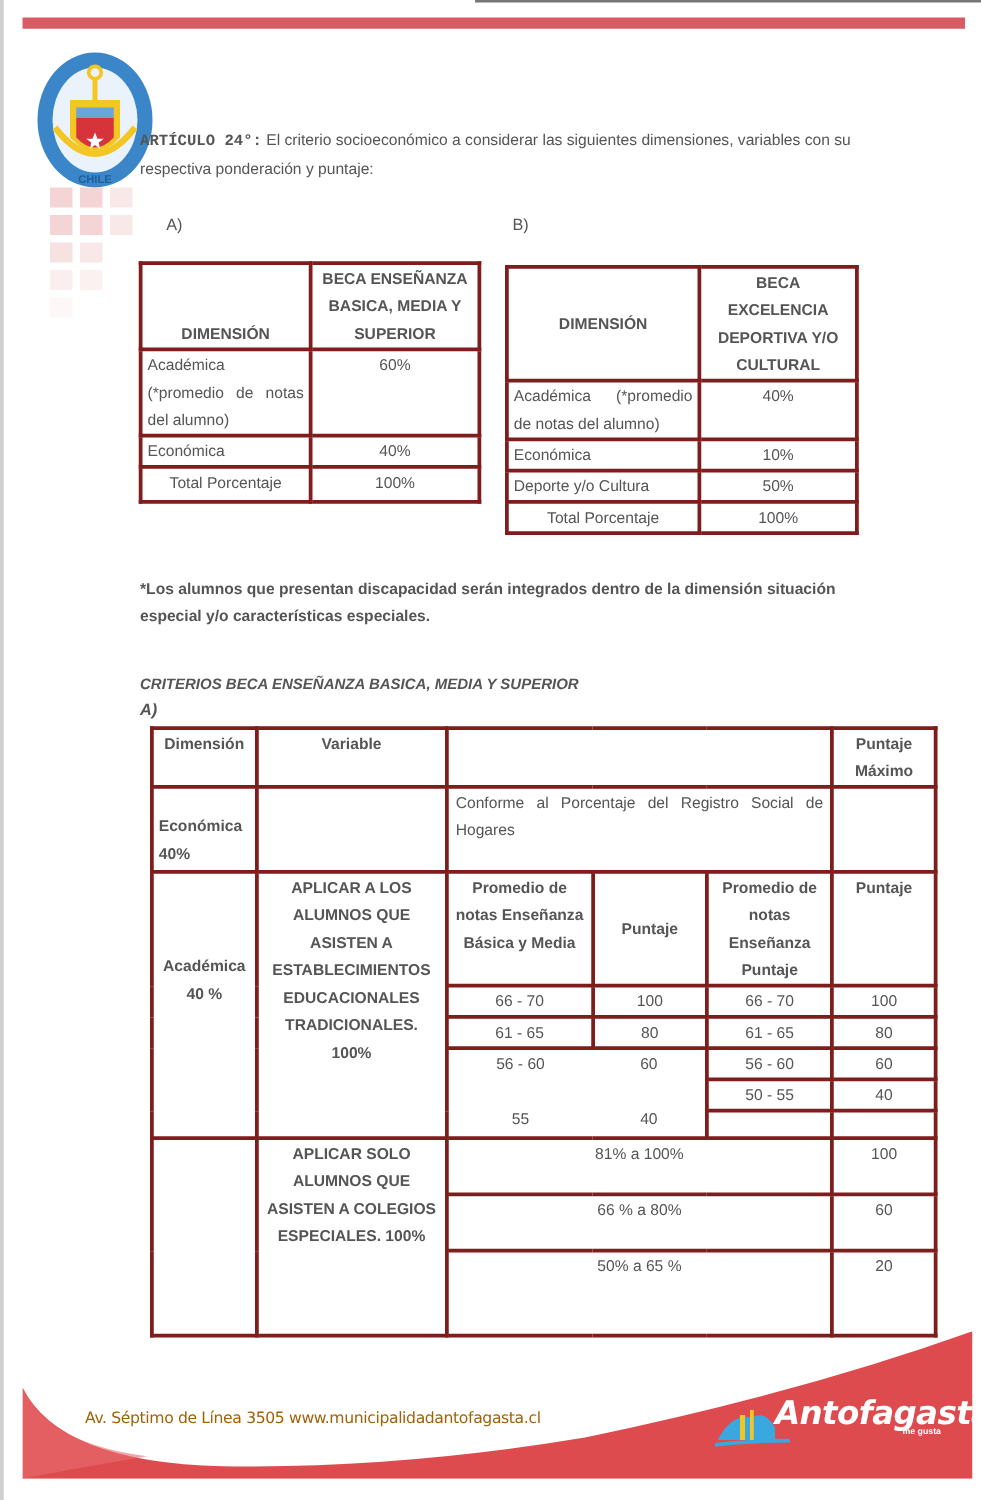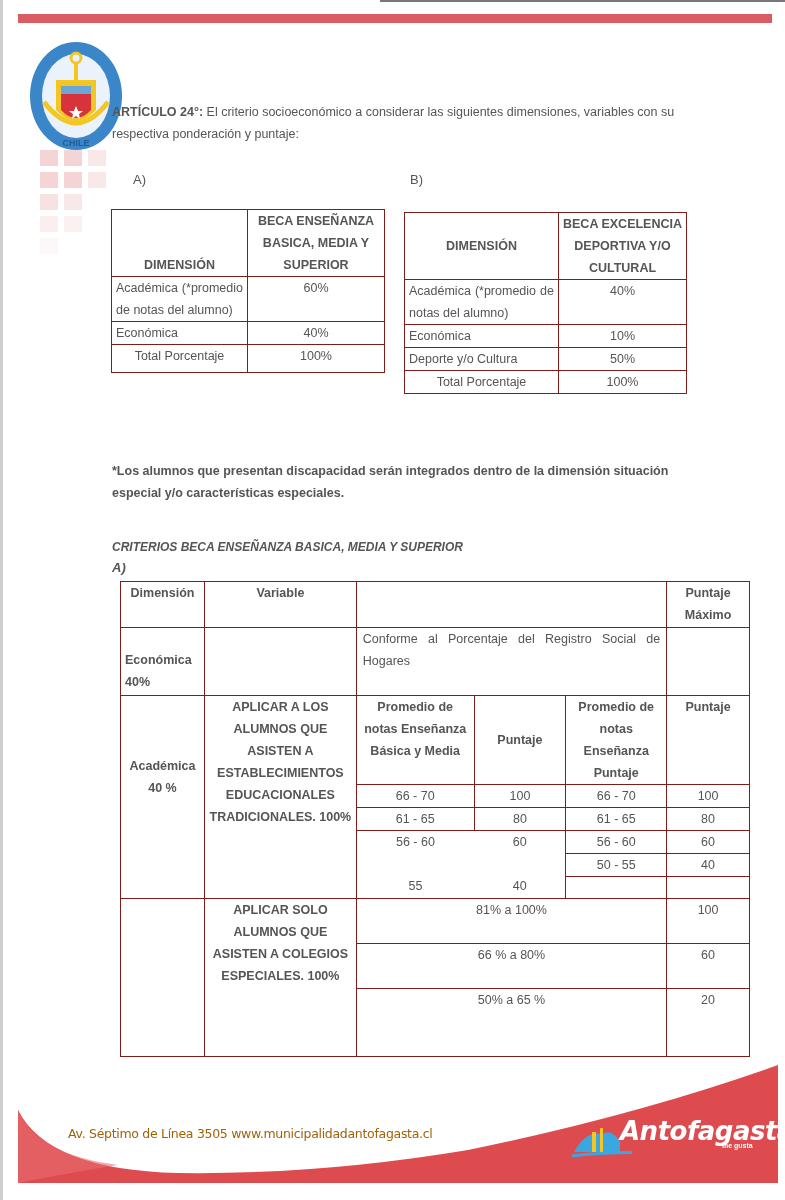--- a/index.html
+++ b/index.html
@@ -9,26 +9,26 @@
   .top-band { position: absolute; left: 18px; top: 14px; width: 754px; height: 9px; background: #d95b64; }
   .top-line { position: absolute; left: 380px; top: 0; width: 405px; height: 2px; background: #777; }
   .left-edge { position: absolute; left: 0; top: 0; width: 3px; height: 1200px; background: #cfcfcf; }
 
   .seal { position: absolute; left: 28px; top: 40px; width: 96px; height: 112px; }
   .squares { position: absolute; left: 40px; top: 150px; width: 70px; height: 110px; }
   .sq { position: absolute; width: 18px; height: 16px; background: #f0c6c6; opacity: .75; }
 
   .text { position: absolute; font-size: 12.5px; line-height: 22px; color: #555; }
   .art { left: 112px; top: 101px; width: 600px; }
-  .art b { color: #555; }
+  .art b { color: #555; font-family: Liberation Mono, monospace; }
 
   .label { position: absolute; font-size: 13px; color: #555; }
 
   table { border-collapse: collapse; position: absolute; font-size: 12.5px; color: #555; }
-  td, th { border: 1px solid #7f1d1d; vertical-align: top; line-height: 22px; padding: 0 4px; }
+  td, th { border: 3px solid #7f1d1d; vertical-align: top; line-height: 22px; padding: 0 4px; }
   th { font-weight: bold; }
   .c { text-align: center; }
   .b { font-weight: bold; }
   .just { text-align: justify; margin-left: 28px; }
 
   #tblA { left: 111px; top: 209px; width: 274px; }
   #tblB { left: 404px; top: 212px; width: 283px; }
 
   .note { left: 112px; top: 460px; width: 590px; font-weight: bold; }
   .criterios { left: 112px; top: 536px; font-style: italic; font-weight: bold; font-size: 12px; color: #555; }

